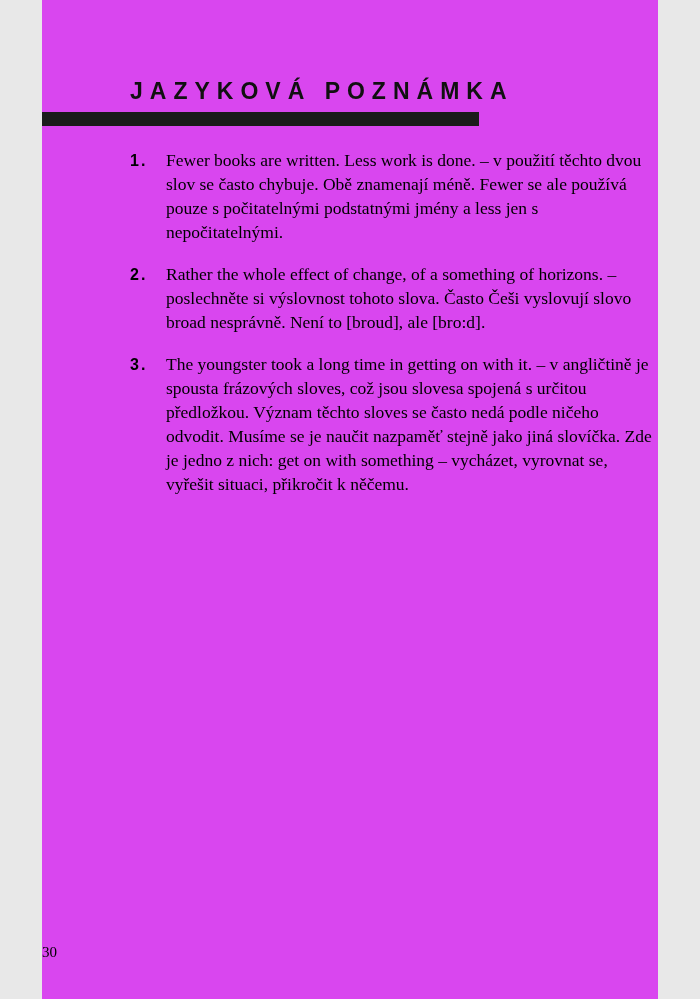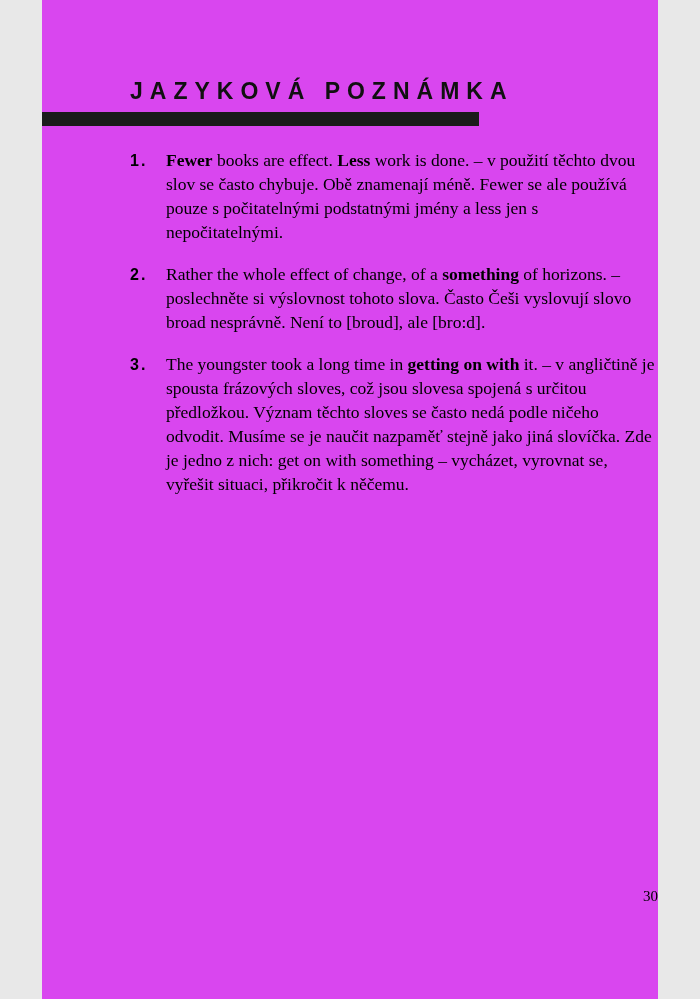--- a/index.html
+++ b/index.html
@@ -57,45 +57,45 @@
     font-weight: bold;
     font-size: 16px;
     letter-spacing: 2px;
     padding-top: 1px;
   }
   .text {
     flex: 1;
     margin: 0;
   }
   .text .bold {
-    font-weight: bold;
+    font-weight: normal;
   }
   .pagenum {
     position: absolute;
     left: 0;
     right: 0;
-    top: 888px;
-    text-align: right;
+    top: 944px;
+    text-align: left;
     font-size: 15px;
   }
 </style>
 </head>
 <body>
 
 <div class="page">
 
   <h1 class="title">JAZYKOVÁ POZNÁMKA</h1>
 
   <div class="rule"></div>
 
   <div class="content">
 
     <div class="item">
       <span class="num">1.</span>
-      <p class="text"><span class="bold">Fewer</span><span> books are effect. </span><span class="bold">Less</span><span> work is done. – v použití těchto dvou slov se často chybuje. Obě znamenají méně. Fewer se ale používá pouze s počitatelnými podstatnými jmény a less jen s nepočitatelnými.</span></p>
+      <p class="text"><span class="bold">Fewer</span><span> books are written. </span><span class="bold">Less</span><span> work is done. – v použití těchto dvou slov se často chybuje. Obě znamenají méně. Fewer se ale používá pouze s počitatelnými podstatnými jmény a less jen s nepočitatelnými.</span></p>
     </div>
 
     <div class="item">
       <span class="num">2.</span>
       <p class="text"><span>Rather the whole effect of change, of a </span><span class="bold">something</span><span> of horizons. – poslechněte si výslovnost tohoto slova. Často Češi vyslovují slovo broad nesprávně. Není to [broud], ale [bro:d].</span></p>
     </div>
 
     <div class="item">
       <span class="num">3.</span>
       <p class="text"><span>The youngster took a long time in </span><span class="bold">getting on with</span><span> it. – v angličtině je spousta frázových sloves, což jsou slovesa spojená s určitou předložkou. Význam těchto sloves se často nedá podle ničeho odvodit. Musíme se je naučit nazpaměť stejně jako jiná slovíčka. Zde je jedno z nich: get on with something – vycházet, vyrovnat se, vyřešit situaci, přikročit k něčemu.</span></p>

